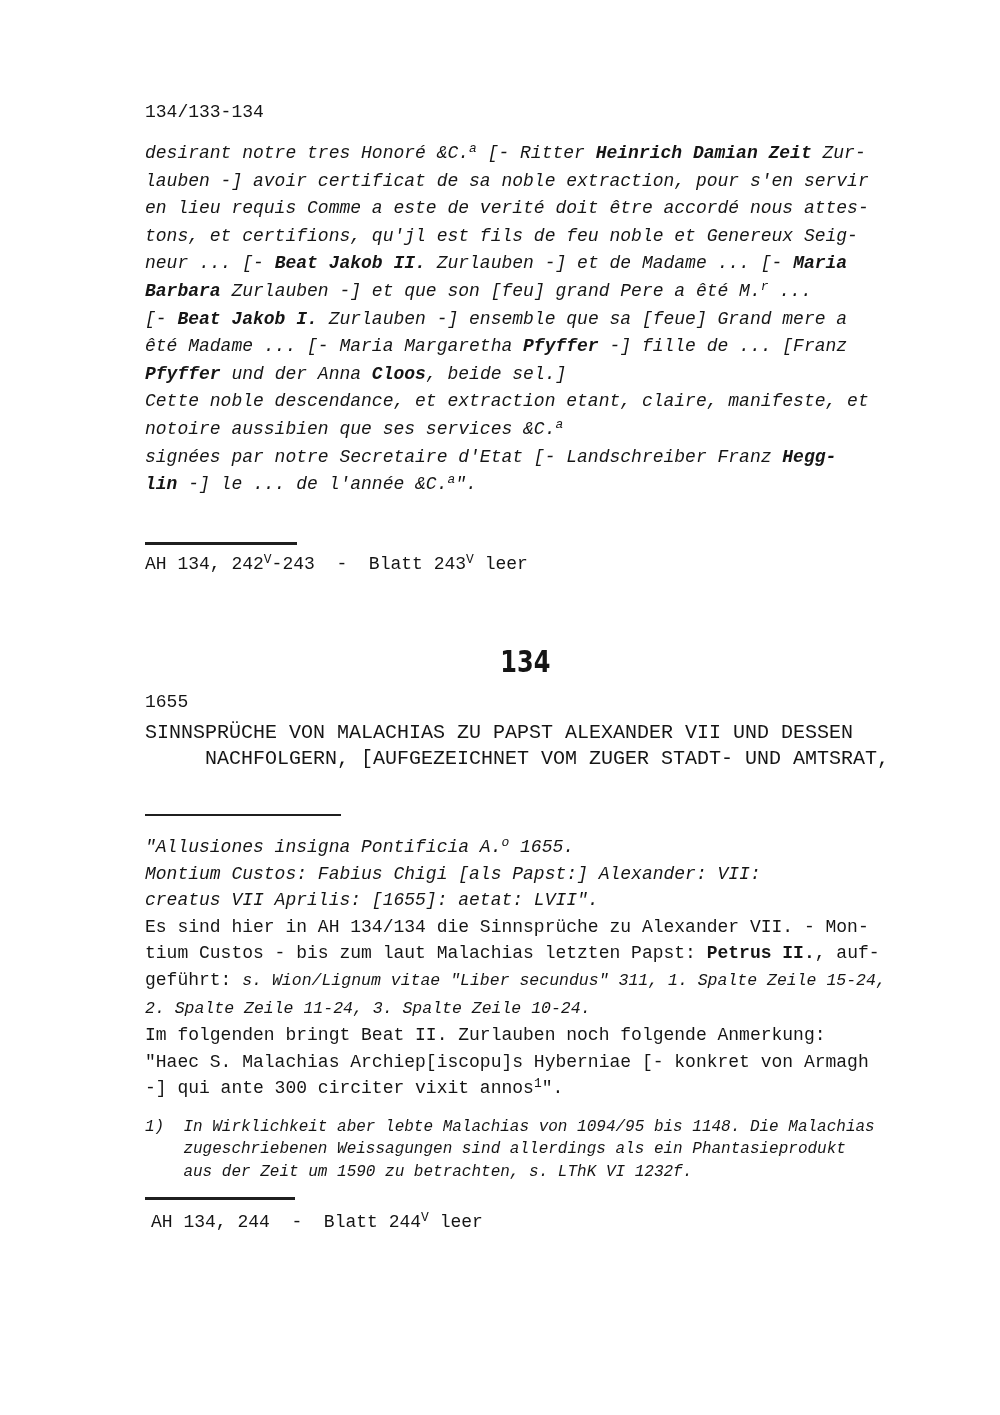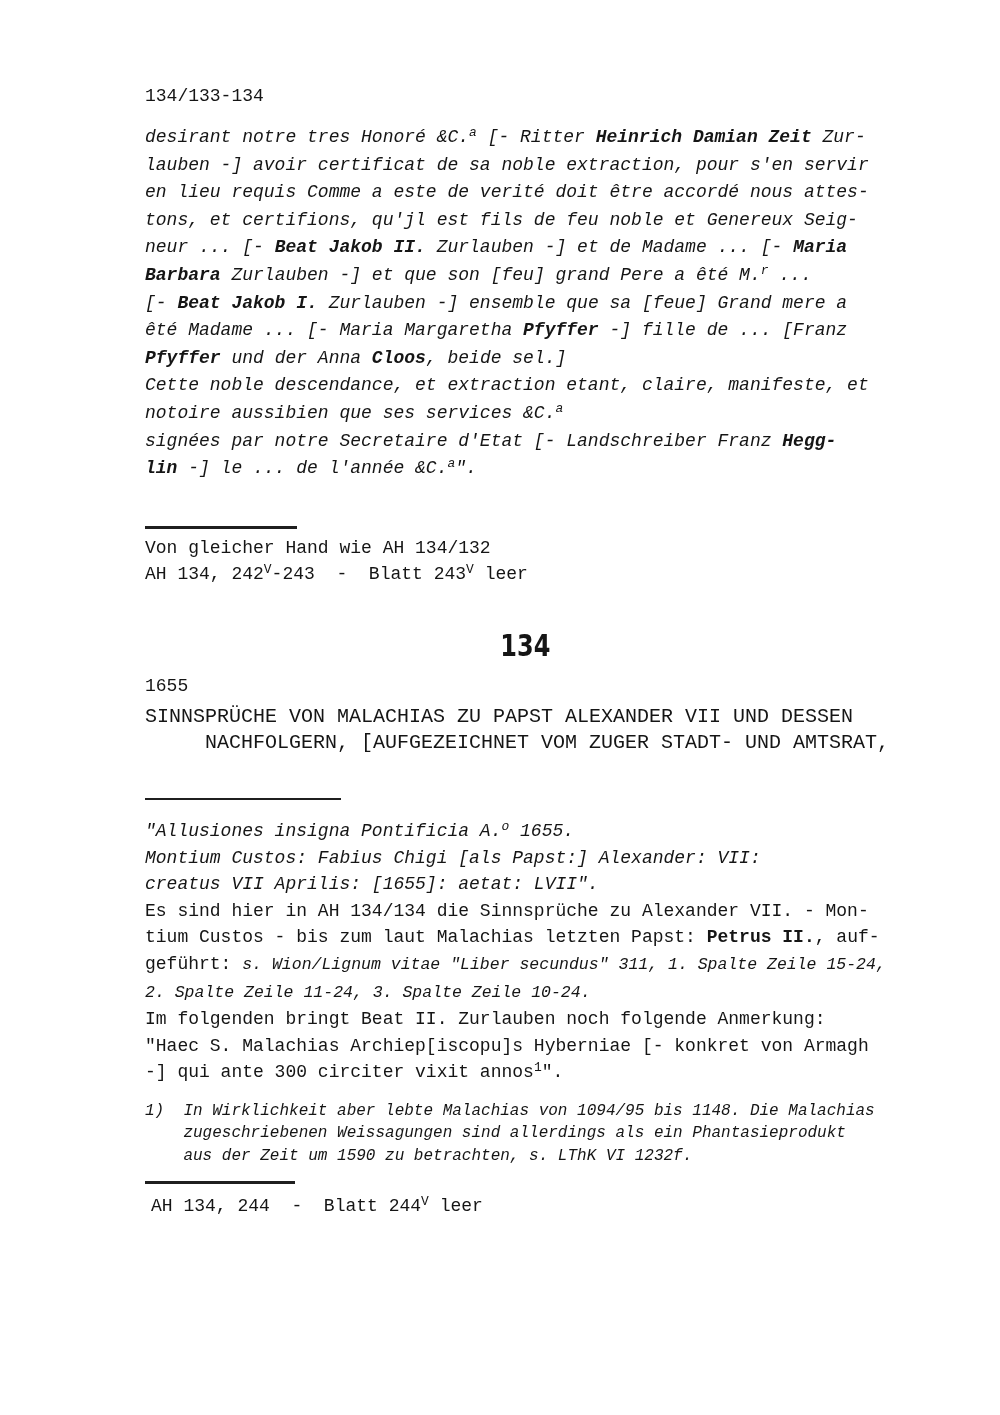--- a/index.html
+++ b/index.html
@@ -3,21 +3,21 @@
 <meta charset="utf-8">
 <style>
   * { margin:0; padding:0; box-sizing:border-box; }
   html, body { background:#ffffff; }
   body { width:1000px; height:1415px; position:relative; overflow:hidden; }
   .sheet {
     position:absolute; left:0; top:0; width:1000px; height:1415px;
     background:#ffffff; color:#151515;
     font-family:"Liberation Mono", "DejaVu Sans Mono", monospace;
   }
-  .abs { position:absolute; }
+  .abs { position:absolute;margin-top:16px; }
   .tline { white-space:pre; }
   .mono18 { font-size:18px; }
   .para1 { left:145px; top:124px; font-size:18px; line-height:27.6px; font-style:italic; }
   .hdr { left:145px; top:86px; }
   .rule { background:#1f1f1f; }
   .rule1 { left:145px; top:526px; width:152px; height:3px; }
   .prov { left:145px; top:536px; font-size:18px; line-height:25.5px; }
   .entry-num { left:145px; top:628px; width:760px; text-align:center; }
   .entry-num span {
     display:inline-block; font-family:"DejaVu Sans", sans-serif;
@@ -54,21 +54,20 @@
       <div class="tline"><span class="seg-b">Pfyffer</span><span> und der Anna </span><span class="seg-b">Cloos</span><span>, beide sel.]</span></div>
       <div class="tline"><span>Cette noble descendance, et extraction etant, claire, manifeste, et</span></div>
       <div class="tline"><span>notoire aussibien que ses services &amp;C.</span><span class="seg-sup">a</span></div>
       <div class="tline"><span>signées par notre Secretaire d'Etat [- Landschreiber Franz </span><span class="seg-b">Hegg-</span></div>
       <div class="tline"><span class="seg-b">lin</span><span> -] le ... de l'année &amp;C.</span><span class="seg-sup">a</span><span>".</span></div>
     </div>
 
   <div class="abs rule rule1"></div>
 
   <div class="abs prov">
-      <div class="tline"><span>Von gleicher Hand wie AH 134/132</span></div>
       <div class="tline"><span>AH 134, 242</span><span class="seg-sup">V</span><span>-243  -  Blatt 243</span><span class="seg-sup">V</span><span> leer</span></div>
     </div>
 
   <div class="abs entry-num">
     <span>134</span>
   </div>
 
   <div class="abs year mono18 tline">1655</div>
 
   <div class="abs titleblk">

